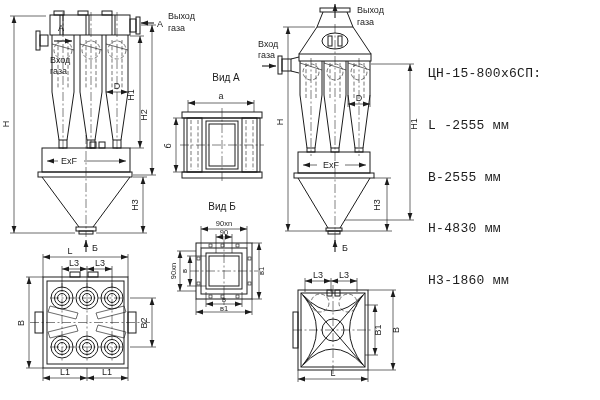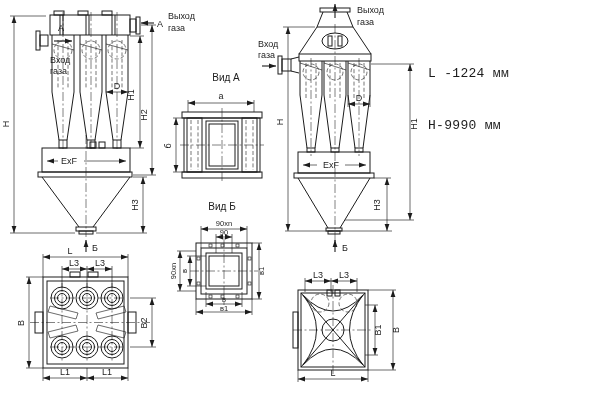--- a/index.html
+++ b/index.html
@@ -469,22 +469,25 @@
     <g>
       <line class="thin" x1="298" y1="370" x2="298" y2="382"></line>
       <line class="thin" x1="368" y1="370" x2="368" y2="382"></line>
       <line class="dim" x1="298" y1="379" x2="368" y2="379" marker-start="url(#arw)" marker-end="url(#arw)"></line>
       <text x="333" y="376" text-anchor="middle">L</text>
     </g>
   </g>
 </svg>
 
 <div class="specs">
-  <div>L -1224 мм</div>
-  <div>Н-9990 мм</div>
+  <div>ЦН-15-800х6СП:</div>
+  <div>L -2555 мм</div>
+  <div>В-2555 мм</div>
+  <div>Н-4830 мм</div>
+  <div>Н3-1860 мм</div>
   
   
   
   
   
   
   
   
   
   

